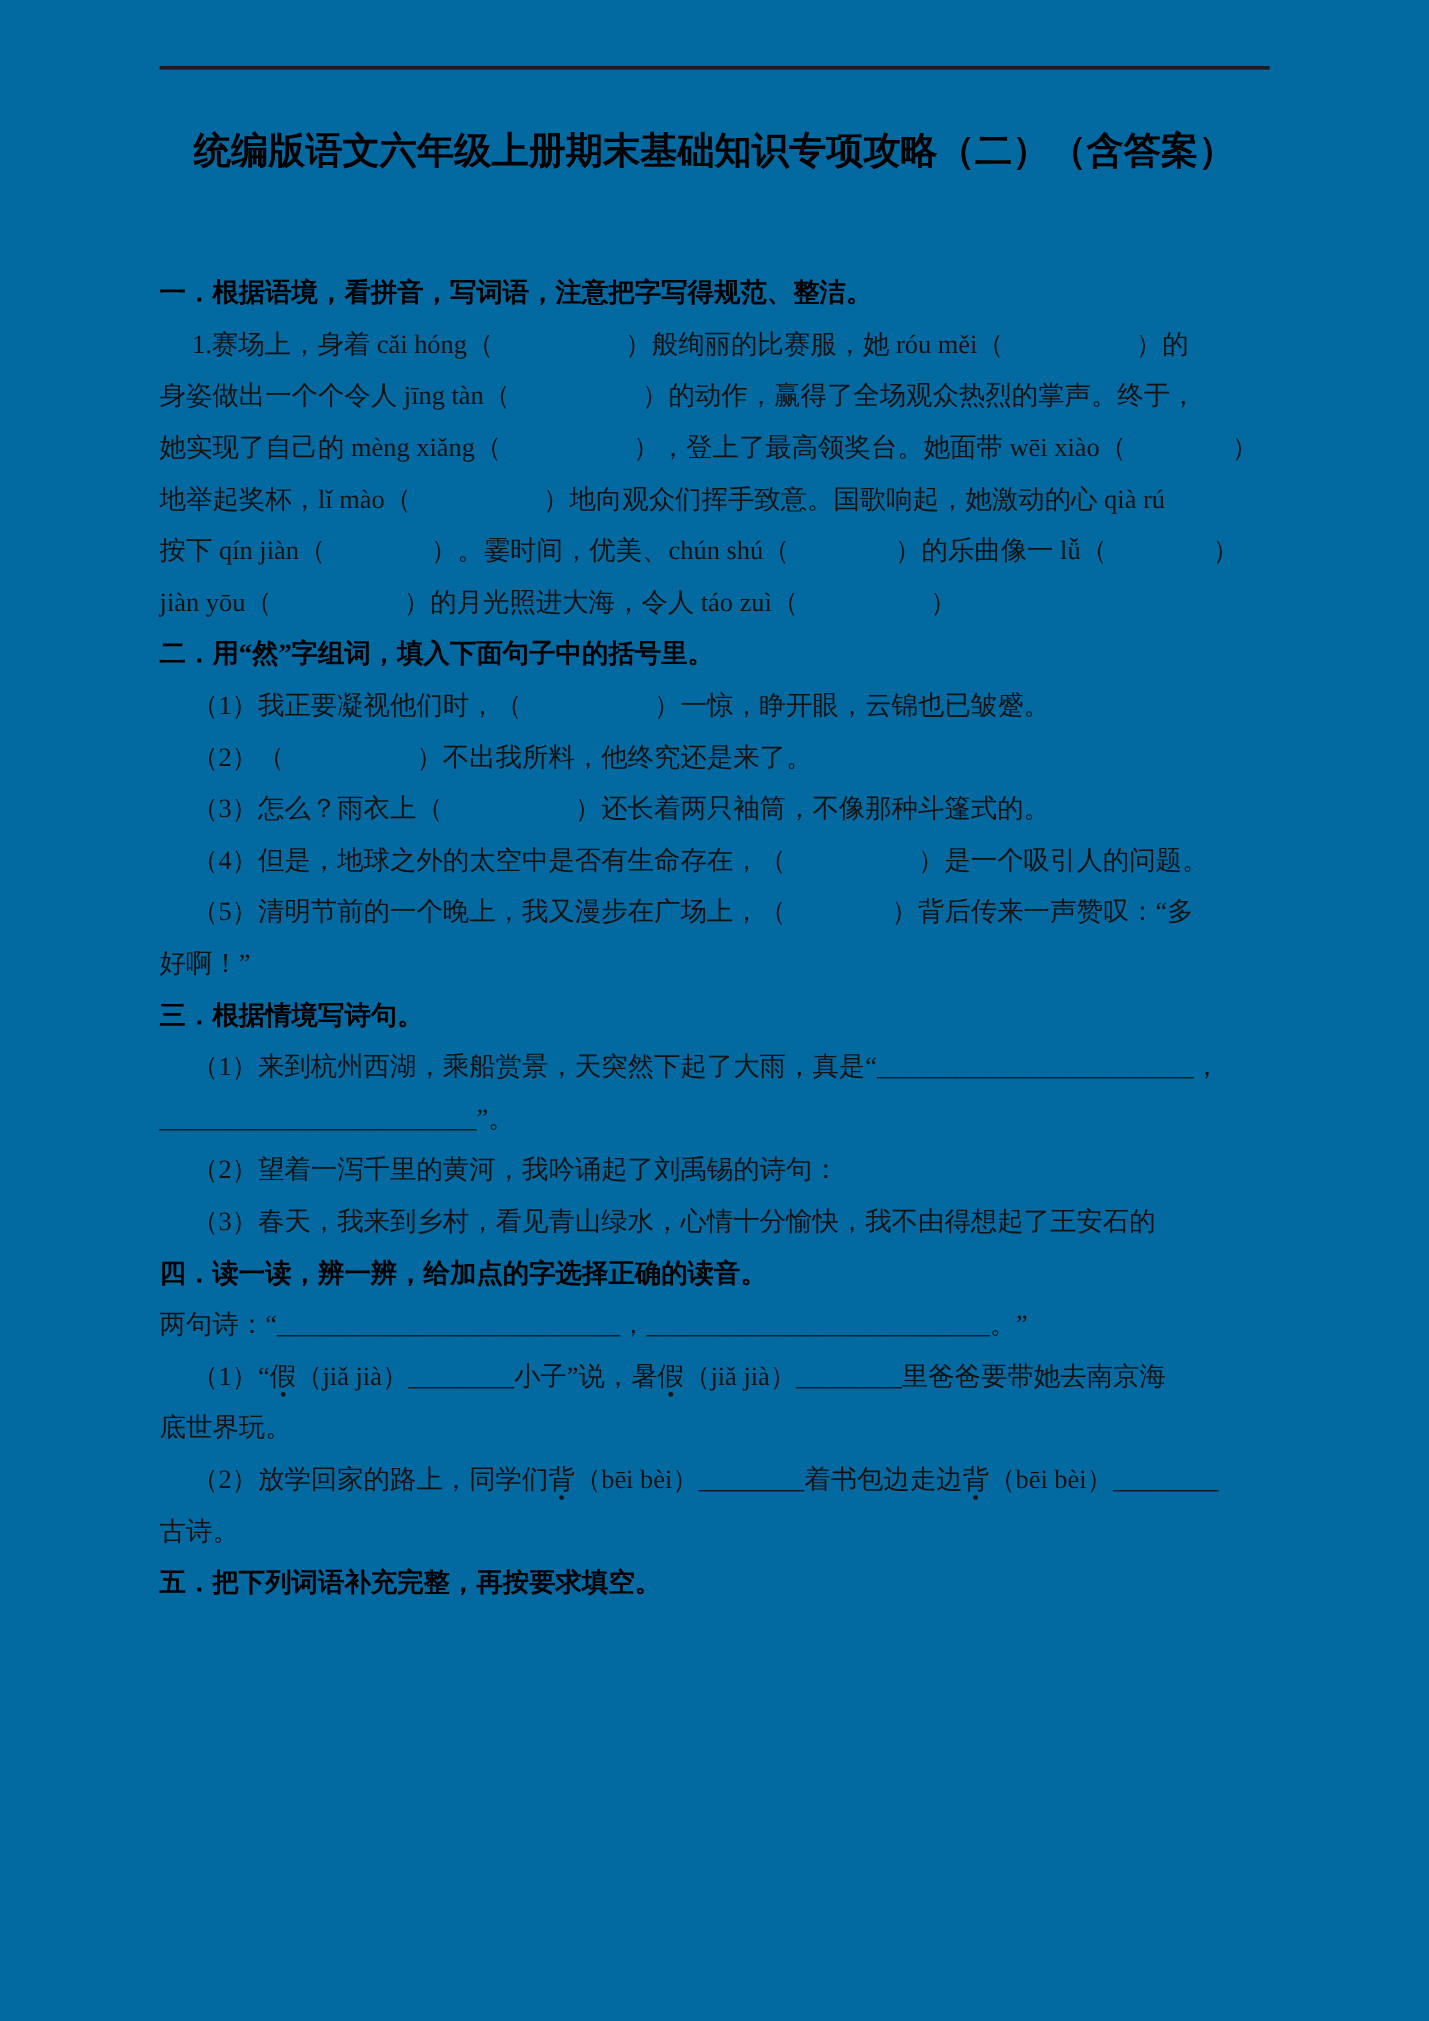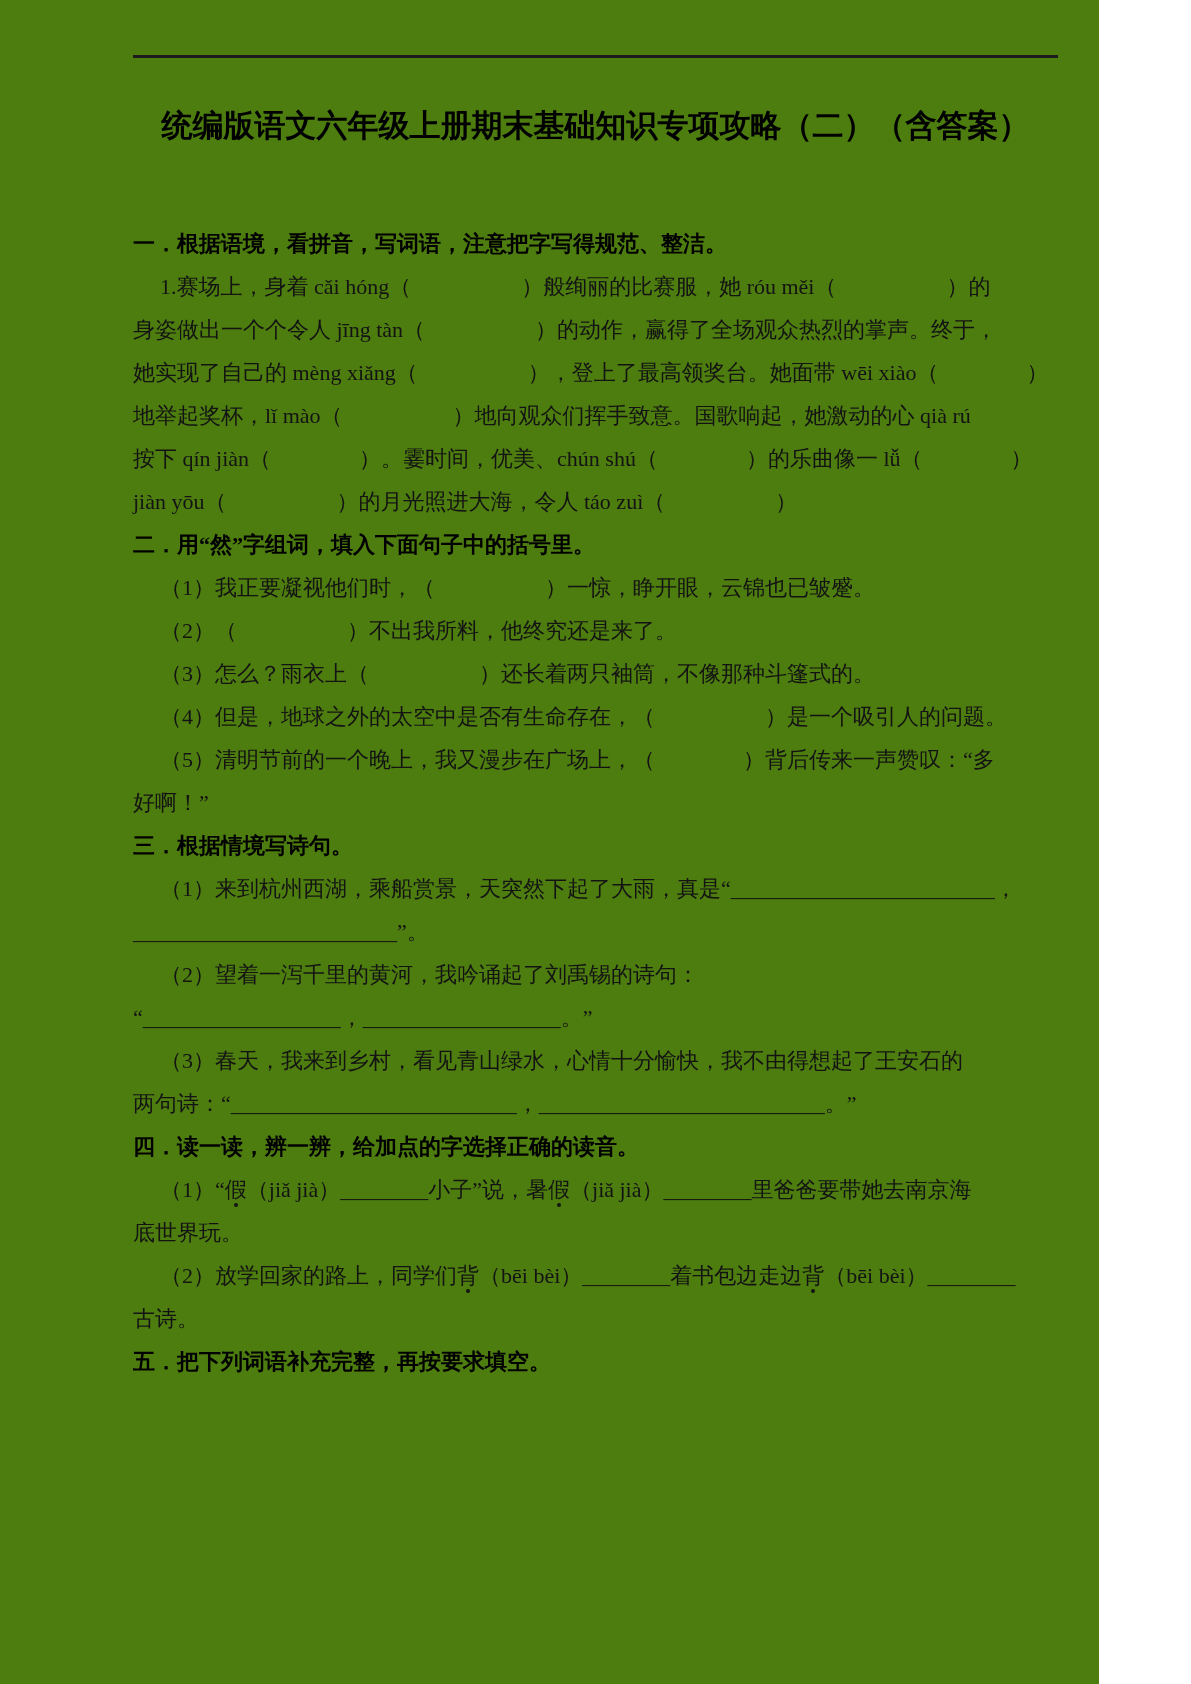--- a/index.html
+++ b/index.html
@@ -2,23 +2,23 @@
 <html><head>
 <meta charset="utf-8">
 <style>
   html, body {
     margin: 0;
     padding: 0;
     background: #ffffff;
   }
   .page {
     position: relative;
-    width: 1099px;
+    width: 1191px;
     height: 1684px;
-    background: #4d7c0f;
+    background: #0369a1;
     color: #111111;
     font-family: "Liberation Serif", "DejaVu Serif", serif;
     overflow: hidden;
   }
   .top-rule {
     position: absolute;
     top: 55px;
     left: 133px;
     width: 925px;
     height: 0;
@@ -100,25 +100,24 @@
     <div class="line ind">（2）（　　　　　）不出我所料，他终究还是来了。</div>
     <div class="line ind">（3）怎么？雨衣上（　　　　　）还长着两只袖筒，不像那种斗篷式的。</div>
     <div class="line ind">（4）但是，地球之外的太空中是否有生命存在，（　　　　　）是一个吸引人的问题。</div>
     <div class="line ind">（5）清明节前的一个晚上，我又漫步在广场上，（　　　　）背后传来一声赞叹：“多</div>
     <div class="line">好啊！”</div>
 
     <div class="line heading">三．根据情境写诗句。</div>
     <div class="line ind">（1）来到杭州西湖，乘船赏景，天突然下起了大雨，真是“________________________，</div>
     <div class="line">________________________”。</div>
     <div class="line ind">（2）望着一泻千里的黄河，我吟诵起了刘禹锡的诗句：</div>
-    <div class="line">“__________________，__________________。”</div>
     <div class="line ind">（3）春天，我来到乡村，看见青山绿水，心情十分愉快，我不由得想起了王安石的</div>
+    <div class="line heading">四．读一读，辨一辨，给加点的字选择正确的读音。</div>
+
     <div class="line">两句诗：“__________________________，__________________________。”</div>
-
-    <div class="line heading">四．读一读，辨一辨，给加点的字选择正确的读音。</div>
     <div class="line ind"><span>（1）“</span><span class="em-dot">假</span><span>（jiǎ jià）________小子”说，暑</span><span class="em-dot">假</span><span>（jiǎ jià）________里爸爸要带她去南京海</span></div>
     <div class="line">底世界玩。</div>
     <div class="line ind"><span>（2）放学回家的路上，同学们</span><span class="em-dot">背</span><span>（bēi bèi）________着书包边走边</span><span class="em-dot">背</span><span>（bēi bèi）________</span></div>
     <div class="line">古诗。</div>
 
     <div class="line heading">五．把下列词语补充完整，再按要求填空。</div>
 
   </div>
 </div>
 

